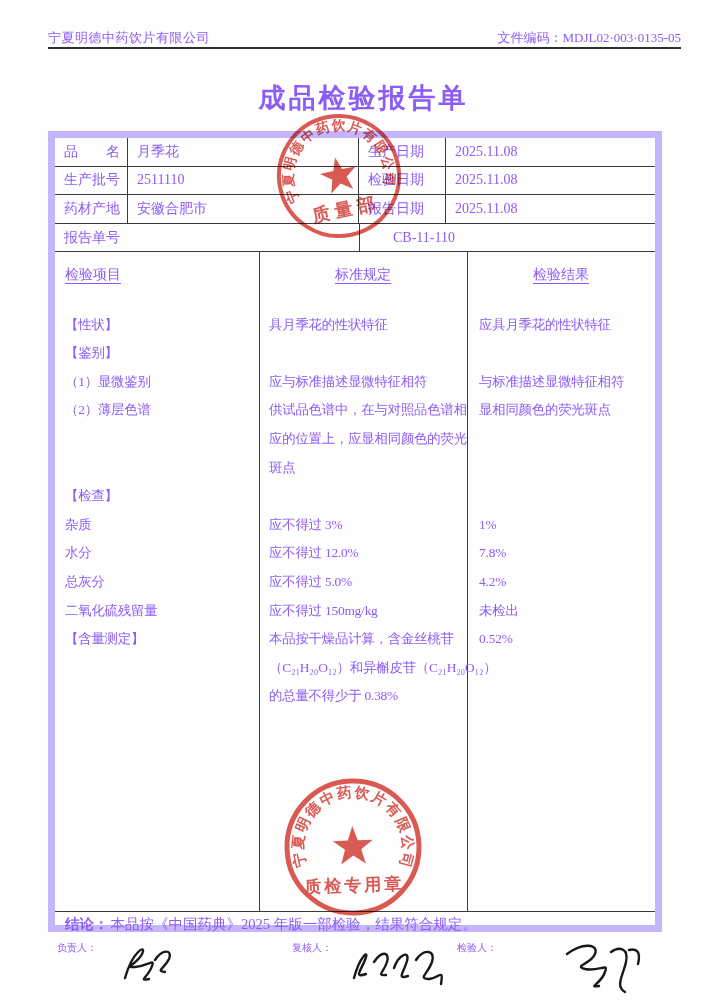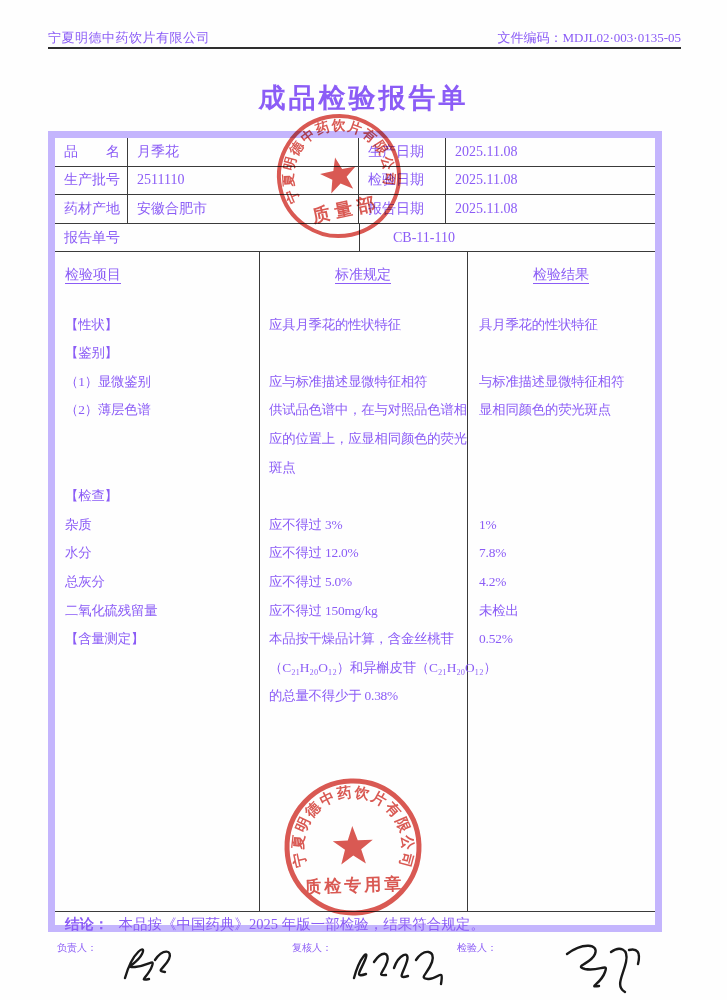--- a/index.html
+++ b/index.html
@@ -30,21 +30,21 @@
   .col-head { position:absolute; top:14px; font-size:14px; }
   .col-head span { text-decoration:underline; text-underline-offset:4px; }
   .col-head.h1 { left:10px; }
   .col-head.h2 { left:204px; width:208px; text-align:center; }
   .col-head.h3 { left:412px; right:0; text-align:center; }
   .lines { position:absolute; top:58px; left:0; right:0; }
   .line { display:grid; grid-template-columns:204px 208px 1fr; height:28.6px; align-items:center; font-size:13.4px; }
   .line > span { padding-left:10px; white-space:nowrap; overflow:visible; letter-spacing:-.2px; }
   .line > span:nth-child(3) { padding-left:12px; }
   
-  .conclusion { height:26px; display:flex; align-items:center; padding-left:10px; font-size:14.5px; white-space:nowrap;gap:8px; }
+  .conclusion { height:26px; display:flex; align-items:center; padding-left:10px; font-size:14.5px; white-space:nowrap; }
   .conclusion b { font-weight:bold; margin-right:2px; }
   
   .signatures { position:absolute; left:48px; top:936px; width:614px; height:60px; font-size:10px; }
   .signer { position:absolute; top:2px; display:flex; align-items:flex-start; }
   .signer .lbl { padding-top:3px; }
   .signer.s1 { left:9px; } .signer.s2 { left:220px;margin-left:24px; } .signer.s3 { left:409px;gap:44px; }
   .sig-svg { margin-left:14px; }
   .sig-svg path { fill:none; stroke:#191919; stroke-width:2.4; stroke-linecap:round; }
   
   .stamp { position:absolute; mix-blend-mode:multiply; opacity:.88; pointer-events:none; }
@@ -88,22 +88,22 @@
       <div class="vline v1"></div>
       <div class="vline v2"></div>
 
       <div class="col-head h1"><span>检验项目</span></div>
       <div class="col-head h2"><span>标准规定</span></div>
       <div class="col-head h3"><span>检验结果</span></div>
 
       <div class="lines">
         <div class="line">
             <span>【性状】</span>
+            <span>具月季花的性状特征</span>
             <span>应具月季花的性状特征</span>
-            <span>具月季花的性状特征</span>
           </div>
         <div class="line">
             <span>【鉴别】</span>
             <span></span>
             <span></span>
           </div>
         <div class="line">
             <span>（1）显微鉴别</span>
             <span>应与标准描述显微特征相符</span>
             <span>与标准描述显微特征相符</span>

